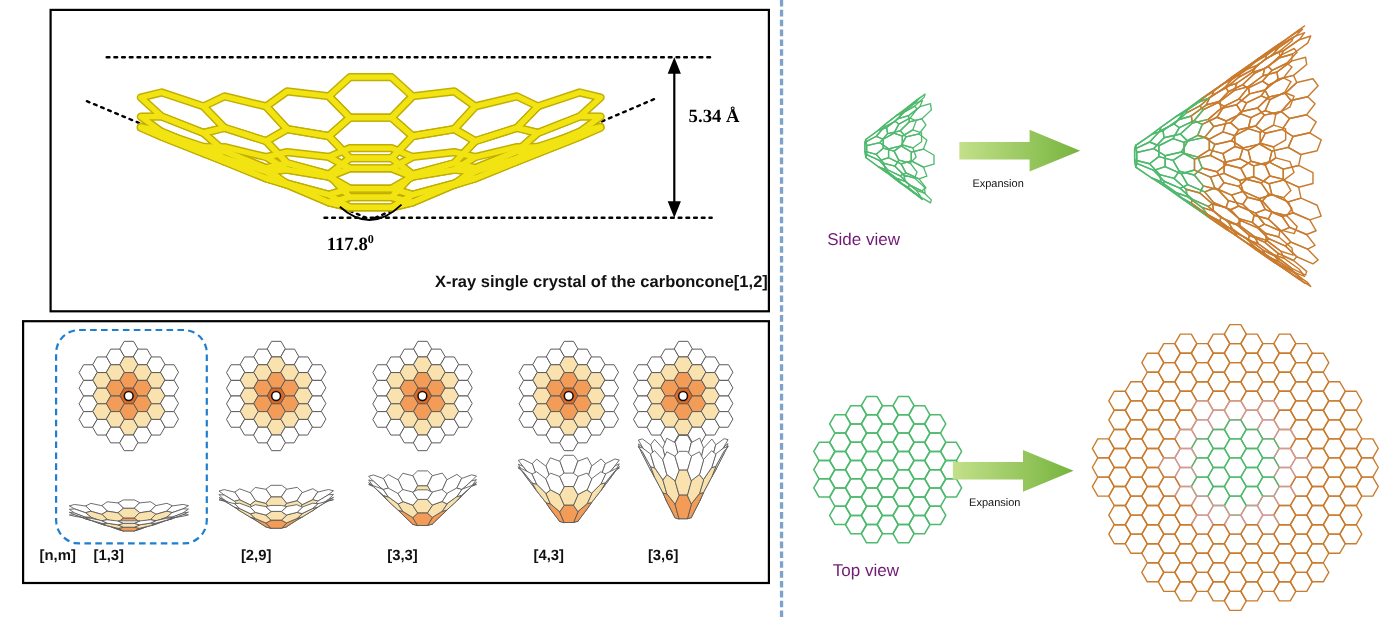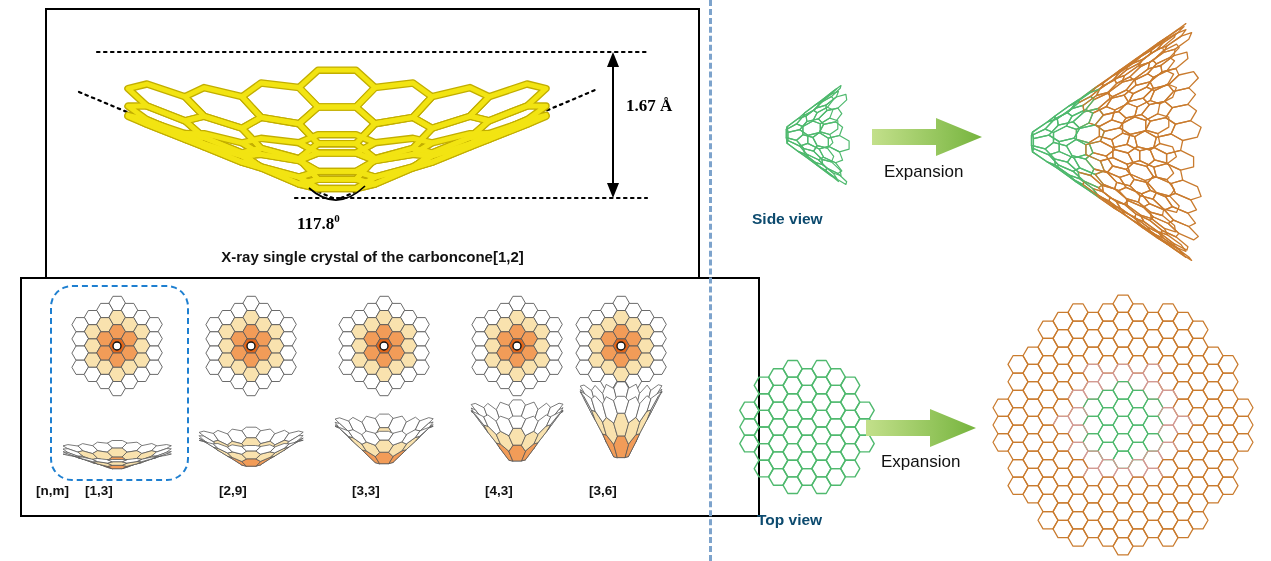--- a/index.html
+++ b/index.html
@@ -1,30 +1,30 @@
 <!DOCTYPE html>
 <html><head>
 <meta charset="utf-8">
 <style>
   *{margin:0;padding:0;box-sizing:border-box}
   html,body{background:#fff}
   body{font-family:"Liberation Sans",sans-serif;color:#111}
   .stage{position:relative;width:1271px;height:561px;background:#fff;overflow:hidden}
   .panel{position:absolute;border:2.5px solid #000;background:#fff}
   #panel-xray{left:45px;top:8px;width:655px;height:276px}
-  #panel-series{left:20px;top:277px;width:740px;height:240px}
+  #panel-series{left:20px;top:291px;width:680px;height:240px}
   .abs{position:absolute}
   svg.abs{display:block}
   .dot{stroke:#000;stroke-width:2.2;stroke-dasharray:2.5 4.5;stroke-linecap:round;fill:none}
   .meas{font-family:"Liberation Serif",serif;font-weight:700;font-size:17px;color:#000;white-space:nowrap}
   .meas sup{font-size:11px}
-  .caption{position:absolute;left:0;right:0;top:238px;text-align:center;font-weight:700;font-size:15px;color:#111}
+  .caption{position:absolute;left:0;right:0;top:238px;text-align:right;font-weight:700;font-size:15px;color:#111}
   .col-label{position:absolute;width:64px;text-align:left;font-weight:700;font-size:13.5px;color:#111;top:204px}
-  .view-label{position:absolute;font-weight:700;font-size:15.5px;color:#0c4a6e}
-  .exp-label{position:absolute;font-size:17px;color:#111}
+  .view-label{position:absolute;font-weight:400;font-size:15.5px;color:#701a75}
+  .exp-label{position:absolute;font-size:10px;color:#111}
   .hl-rect{position:absolute;left:28px;top:6px;width:139px;height:196px;border:2.5px dashed #1e7fd0;border-radius:22px}
   .sep{position:absolute;left:709px;top:0;height:561px;width:0;border-left:3px dashed #7da3cc}
 </style>
 </head>
 <body>
 
 <div class="stage">
 
   <div class="panel" id="panel-xray">
     <svg class="abs" id="mol-svg" style="left:0;top:0" width="650" height="236" viewBox="0 0 650 236">
@@ -104,21 +104,21 @@
         <polygon points="328.0,150.6 309.0,143.1 271.0,143.1 252.0,150.6 271.0,161.4 309.0,161.4" fill="none" stroke="#f2e412" stroke-width="4.8" stroke-linejoin="round" stroke-linecap="round"></polygon>
         <polygon points="442.0,123.5 423.0,123.7 385.0,132.8 366.0,144.3 385.0,146.0 423.0,133.9" fill="none" stroke="#f2e412" stroke-width="4.8" stroke-linejoin="round" stroke-linecap="round"></polygon>
         <polygon points="271.0,143.1 252.0,132.7 214.0,128.3 195.0,132.8 214.0,144.3 252.0,150.6" fill="none" stroke="#f2e412" stroke-width="4.8" stroke-linejoin="round" stroke-linecap="round"></polygon>
         <polygon points="385.0,132.8 366.0,128.3 328.0,132.7 309.0,143.1 328.0,150.6 366.0,144.3" fill="none" stroke="#f2e412" stroke-width="4.8" stroke-linejoin="round" stroke-linecap="round"></polygon>
         <polygon points="328.0,132.7 309.0,124.7 271.0,124.7 252.0,132.7 271.0,143.1 309.0,143.1" fill="none" stroke="#f2e412" stroke-width="4.8" stroke-linejoin="round" stroke-linecap="round"></polygon>
         <line x1="566" y1="52" x2="566" y2="178" stroke="#000" stroke-width="2"></line>
         <polygon points="566,42 560,57 572,57" fill="#000"></polygon>
         <polygon points="566,188 560,173 572,173" fill="#000"></polygon>
         <path d="M 262 178 Q 290 203 318 176" fill="none" stroke="#000" stroke-width="1.7"></path>
       </svg>
-    <span class="meas abs" style="left:579px;top:86px">1.67 Å</span>
+    <span class="meas abs" style="left:579px;top:86px">5.34 Å</span>
     <span class="meas abs" style="left:250px;top:202px;width:80px;text-align:left"><span>117.8</span><sup>0</sup></span>
     <div class="caption">X-ray single crystal of the carboncone[1,2]</div>
   </div>
 
   <div class="panel" id="panel-series">
     <div class="hl-rect"></div>
 
     <svg class="abs" id="tv1" style="left:40px;top:12px" width="110" height="110">
         <polygon points="63.2,12.4 59.1,19.5 50.9,19.5 46.8,12.4 50.9,5.3 59.1,5.3" fill="#ffffff" stroke="#5a5a5a" stroke-width="0.9" stroke-linejoin="round" stroke-linecap="round"></polygon>
         <polygon points="50.9,19.5 46.8,26.6 38.6,26.6 34.5,19.5 38.6,12.4 46.8,12.4" fill="#ffffff" stroke="#5a5a5a" stroke-width="0.9" stroke-linejoin="round" stroke-linecap="round"></polygon>

